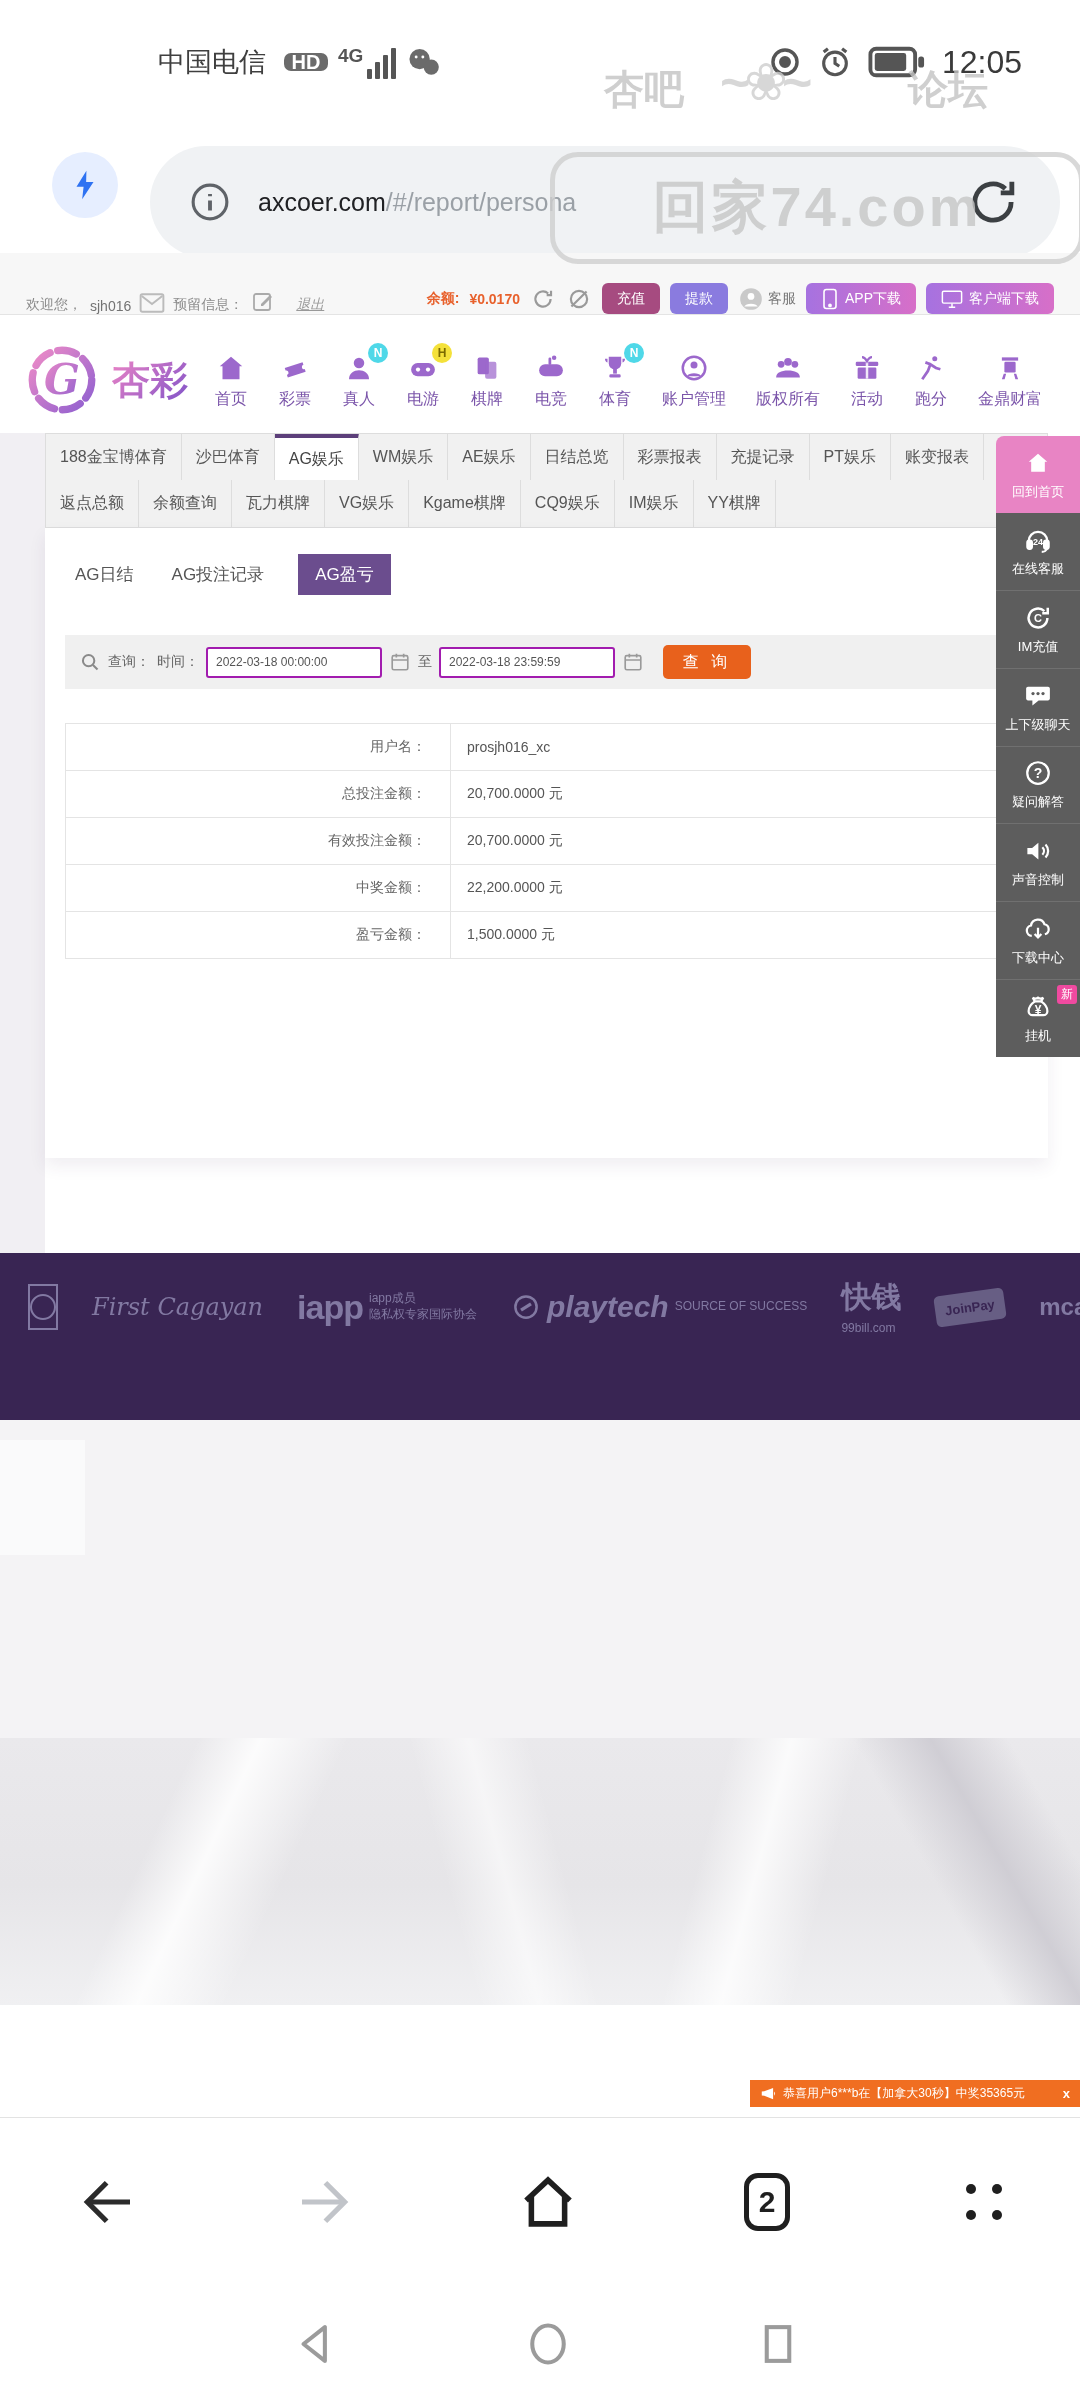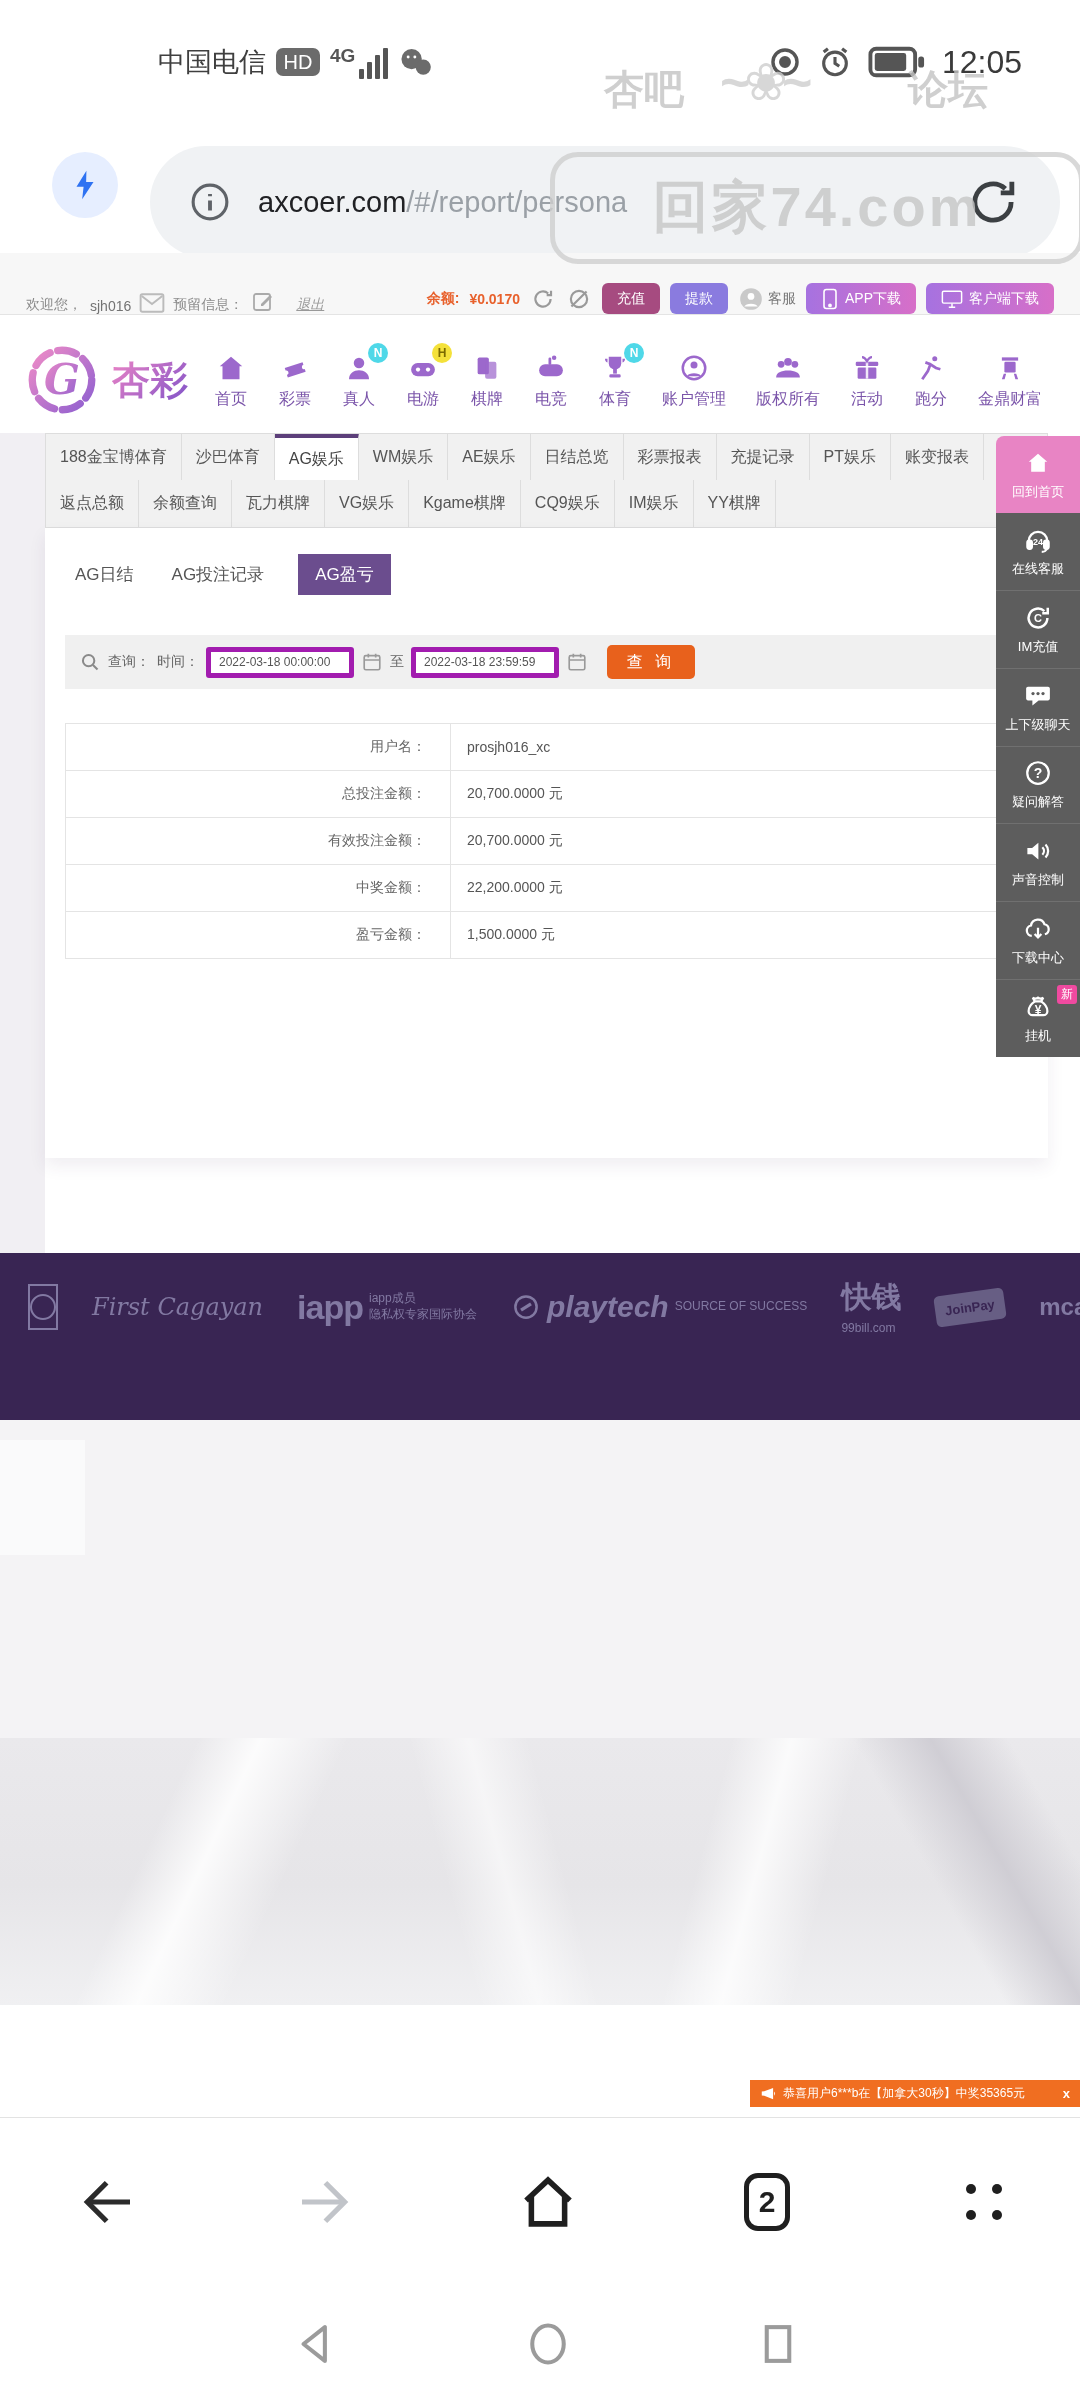--- a/index.html
+++ b/index.html
@@ -4,32 +4,32 @@
 <style>
   * { margin:0; padding:0; box-sizing:border-box; }
   html,body { width:1080px; height:2400px; }
   body { position:relative; font-family:"Liberation Sans","DejaVu Sans",sans-serif; background:#fff; overflow:hidden; color:#444; }
   svg { display:block; }
 
   
   .status-bar { position:absolute; top:26px; left:0; right:0; height:72px; display:flex; align-items:center; padding:0 58px 0 158px; color:#4a4a4a; }
   .status-left { display:flex; align-items:center; gap:10px; }
   .carrier { font-size:27px; color:#3f3f3f; }
-  .hd-badge { width:44px; height:28px; background:#6b6b6b; border-radius:7px; color:#fff; font-size:20px; font-weight:normal; display:flex; align-items:center; justify-content:center; }
+  .hd-badge { width:44px; height:18px; background:#6b6b6b; border-radius:7px; color:#fff; font-size:20px; font-weight:bold; display:flex; align-items:center; justify-content:center;margin-left:8px; }
   .net-wrap { display:flex; align-items:flex-end; gap:4px; }
   .net-txt { font-size:19px; font-weight:bold; color:#555; line-height:1; padding-bottom:14px; }
   .bars { display:flex; align-items:flex-end; gap:3px; height:34px; }
   .bars i { width:5px; background:#555; border-radius:1px; }
   .status-right { margin-left:auto; display:flex; align-items:center; gap:16px; color:#4a4a4a; }
   .time { font-size:32px; color:#3a3a3a; }
 
   
   .bolt-btn { position:absolute; top:152px; left:52px; width:66px; height:66px; border-radius:50%; background:#e6eeff; display:flex; align-items:center; justify-content:center; }
   .url-pill { position:absolute; top:146px; left:150px; width:910px; height:112px; background:#f0f2f4; border-radius:56px; display:flex; align-items:center; padding:0 38px; }
-  .url-text { margin-left:26px; font-size:29px; color:#202124; white-space:nowrap; }
+  .url-text { margin-left:26px; font-size:25px; color:#202124; white-space:nowrap; }
   .url-text .path { color:#9aa0a6; }
   .reload { margin-left:auto; color:#3c4043; }
 
   
   .watermark { position:absolute; top:52px; left:520px; width:560px; z-index:9; pointer-events:none; color:#c4c4c4; opacity:.8; }
   .wm-row1 { position:relative; height:80px; font-size:40px; font-weight:bold; }
   .wm-l { position:absolute; left:84px; top:10px; }
   .wm-r { position:absolute; left:388px; top:10px; }
   .wm-flourish { position:absolute; left:200px; top:0; font-size:52px; color:#cecece; letter-spacing:-6px; }
   .wm-box { position:absolute; top:100px; left:30px; width:534px; height:112px; border:5px solid #cfcfcf; border-radius:28px; display:flex; align-items:center; justify-content:center; font-size:56px; font-weight:bold; letter-spacing:3px; color:#c6c6c6; }
@@ -65,21 +65,21 @@
   .tab { flex:0 0 auto; padding:0 14px; display:flex; align-items:center; font-size:16px; color:#555; border-right:1px solid #ddd; white-space:nowrap; }
   .tab.active { background:#fff; border-top:5px solid #5c3f7a; color:#444; margin-top:-1px; }
   .page-gutter { position:absolute; top:433px; left:0; width:45px; bottom:980px; background:#f1eff3; }
 
   
   .card { position:absolute; top:528px; left:45px; width:1003px; height:630px; background:#fff; box-shadow:0 8px 16px rgba(60,40,90,.08); }
   .subtabs { display:flex; align-items:center; gap:30px; padding:26px 0 0 26px; }
   .subtab { font-size:17px; color:#555; padding:9px 4px; }
   .subtab.active { background:#6b4d8e; color:#fff; padding:9px 17px; }
   .query-bar { margin:40px 20px 0; height:54px; background:#f0f0f0; display:flex; align-items:center; padding:0 14px; font-size:14px; color:#666; gap:7px; }
-  .q-input { width:148px; height:31px; background:#fff; border:5px solid #a21caf; border-radius:3px; font-size:12px; color:#555; padding:0 8px; font-family:"Liberation Sans",sans-serif; }
+  .q-input { width:176px; height:31px; background:#fff; border:2px solid #a21caf; border-radius:3px; font-size:12px; color:#555; padding:0 8px; font-family:"Liberation Sans",sans-serif; }
   .q-btn { margin-left:12px; width:88px; height:34px; background:#e8611c; border-radius:5px; color:#fff; font-size:16px; display:flex; align-items:center; justify-content:center; letter-spacing:4px; }
   .report { margin:34px 20px 0; border:1px solid #e4e4e4; border-bottom:none; }
   .r-row { display:flex; height:47px; border-bottom:1px solid #e4e4e4; }
   .r-label { width:385px; border-right:1px solid #e4e4e4; display:flex; align-items:center; justify-content:flex-end; padding-right:24px; font-size:14px; color:#666; }
   .r-value { flex:1; display:flex; align-items:center; padding-left:16px; font-size:14px; color:#555; }
 
   
   .sidebar { position:absolute; top:436px; right:0; width:84px; height:621px; z-index:7; display:flex; flex-direction:column; }
   .sb-item { flex:1; background:#5d5d5d; border-bottom:1px solid #707070; display:flex; flex-direction:column; align-items:center; justify-content:center; gap:5px; color:#fff; font-size:13px; position:relative; }
   .sb-item.first { background:#e884c4; border-radius:8px 0 0 0; border-bottom:none; }

